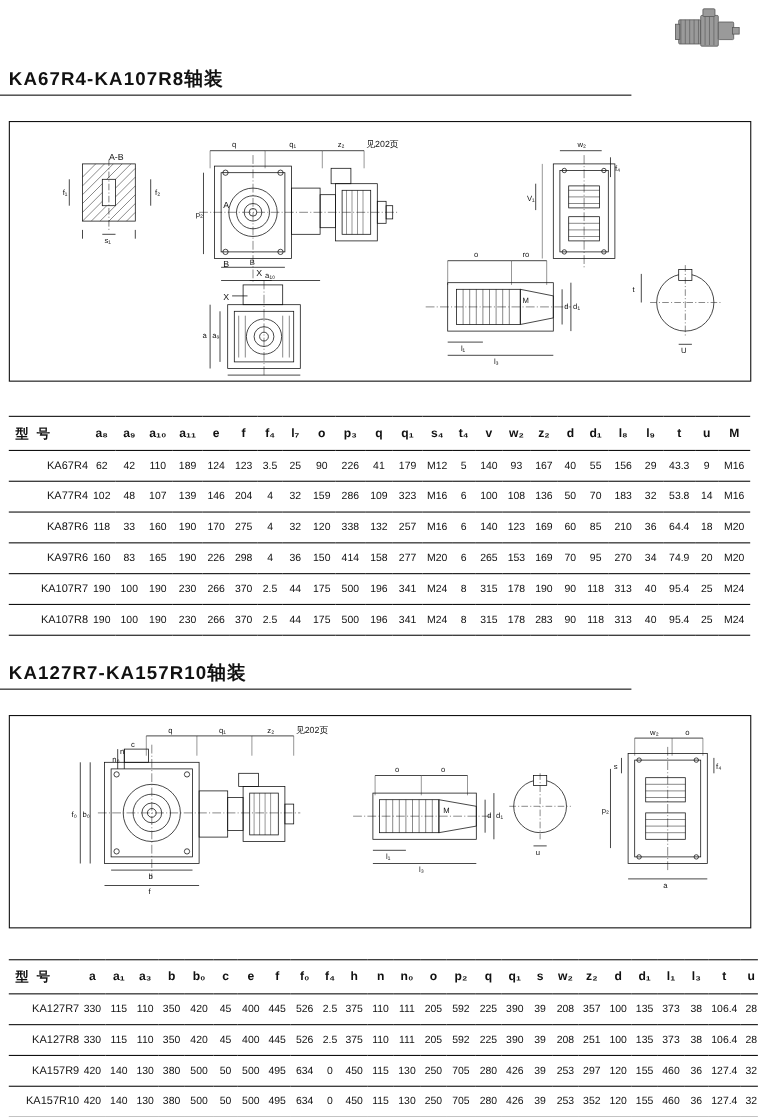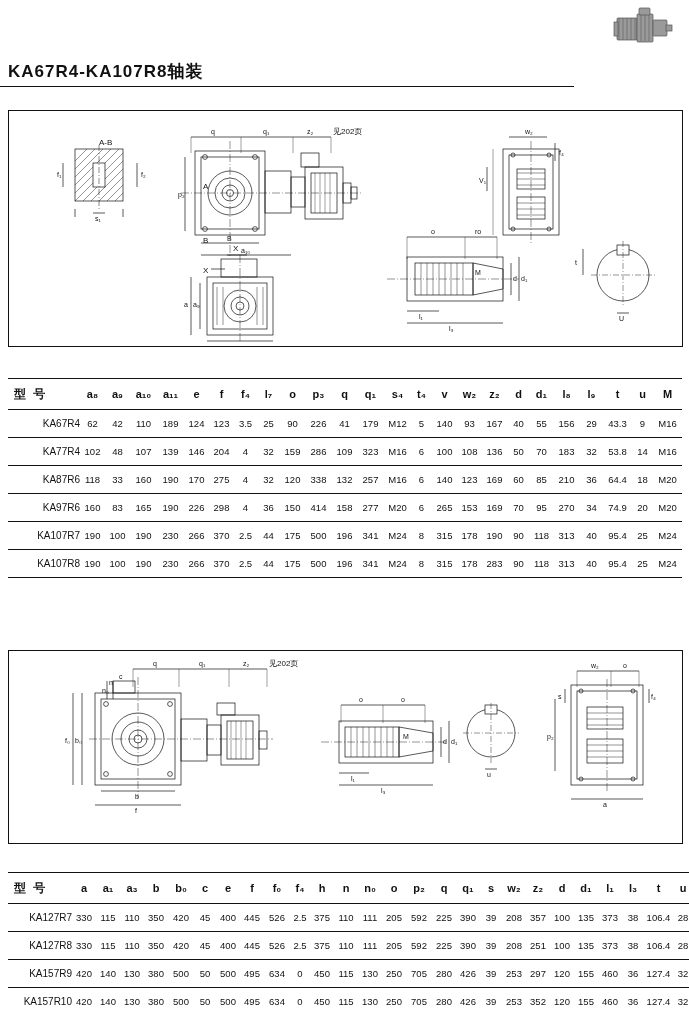--- a/index.html
+++ b/index.html
@@ -529,20 +529,24 @@
             <td>313</td>
             <td>40</td>
             <td>95.4</td>
             <td>25</td>
             <td>M24</td>
           </tr>
         </tbody>
     </table>
   </div>
 
+  <div class="sec" style="top:600px;">
+    <div class="section-title">KA127R7-KA157R10轴装</div>
+    <hr class="rule">
+  </div>
 
   <div class="drawing-box" style="position:absolute;left:8px;top:650px;width:673px;height:192px;">
     <svg width="671" height="190" viewBox="0 0 671 190">
       <g stroke="#111" fill="none" stroke-width="0.7" font-family="Liberation Sans, sans-serif" font-size="7">
 
         <g transform="translate(60,8)">
           <line x1="64" y1="10" x2="110" y2="10"></line>
             <text x="84" y="7" stroke="none" fill="#111">q</text>
           <line x1="110" y1="10" x2="160" y2="10"></line>
             <text x="130" y="7" stroke="none" fill="#111">q₁</text>

